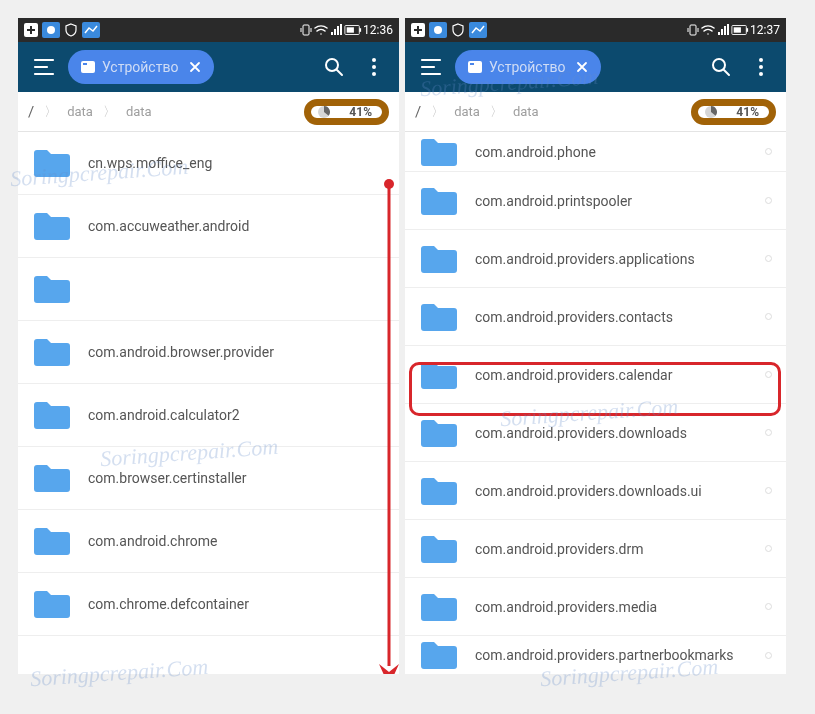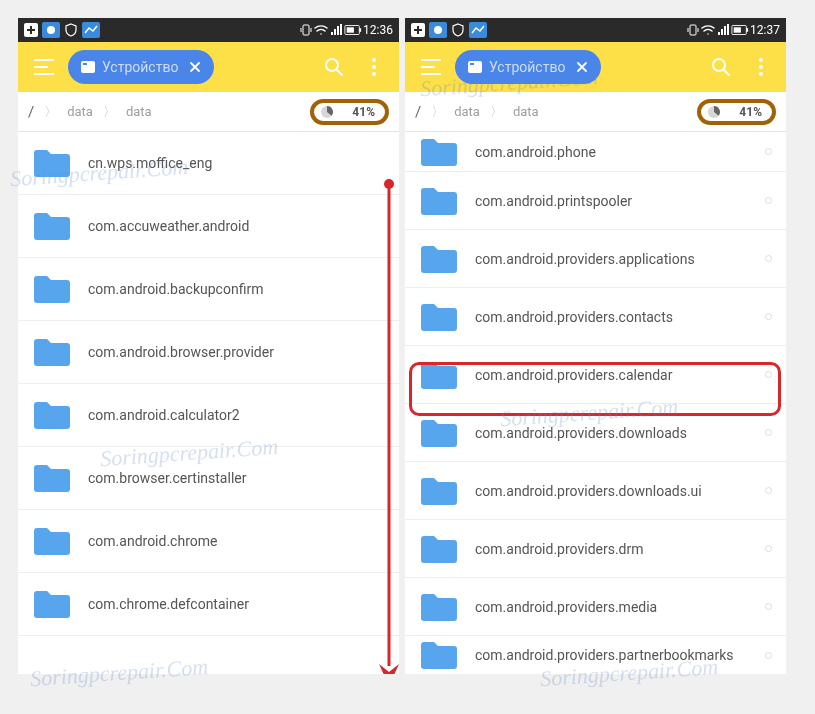--- a/index.html
+++ b/index.html
@@ -50,21 +50,21 @@
     }
     .status-icon-big {
       width: 18px;
       height: 16px;
       display: inline-flex;
       align-items: center;
       justify-content: center;
     }
     .top-bar {
       height: 50px;
-      background: #fde047;
+      background: #0c4a6e;
       display: flex;
       align-items: center;
       padding: 16px 8px;
       gap: 6px;
     }
     .menu-btn {
       width: 36px;
       height: 36px;
       display: flex;
       align-items: center;
@@ -117,21 +117,21 @@
     .crumb-root {
       color: #666;
       font-size: 15px;
     }
     .crumb-sep {
       color: #c4c4c4;
       font-size: 13px;
     }
     .storage-badge {
       margin-left: auto;
-      border: 4px solid #a16207;
+      border: 7px solid #a16207;
       border-radius: 14px;
       height: 26px;
       display: flex;
       align-items: center;
       padding: 0 10px 0 6px;
       gap: 18px;
       font-size: 12px;
       font-weight: bold;
       color: #555;
     }
@@ -314,21 +314,20 @@
       <div class="file-item">
         <svg class="folder-icon" viewBox="0 0 40 32">
             <path d="M2 6a3 3 0 013-3h10l4 4h16a3 3 0 013 3v17a3 3 0 01-3 3H5a3 3 0 01-3-3z" fill="#57a6ed"></path>
           </svg>
         <span class="file-name">com.accuweather.android</span>
       </div>
       <div class="file-item">
         <svg class="folder-icon" viewBox="0 0 40 32">
             <path d="M2 6a3 3 0 013-3h10l4 4h16a3 3 0 013 3v17a3 3 0 01-3 3H5a3 3 0 01-3-3z" fill="#57a6ed"></path>
           </svg>
-        <span class="file-name">com.android.backupconfirm</span>
       </div>
       <div class="file-item">
         <svg class="folder-icon" viewBox="0 0 40 32">
             <path d="M2 6a3 3 0 013-3h10l4 4h16a3 3 0 013 3v17a3 3 0 01-3 3H5a3 3 0 01-3-3z" fill="#57a6ed"></path>
           </svg>
         <span class="file-name">com.android.browser.provider</span>
       </div>
       <div class="file-item">
         <svg class="folder-icon" viewBox="0 0 40 32">
             <path d="M2 6a3 3 0 013-3h10l4 4h16a3 3 0 013 3v17a3 3 0 01-3 3H5a3 3 0 01-3-3z" fill="#57a6ed"></path>

